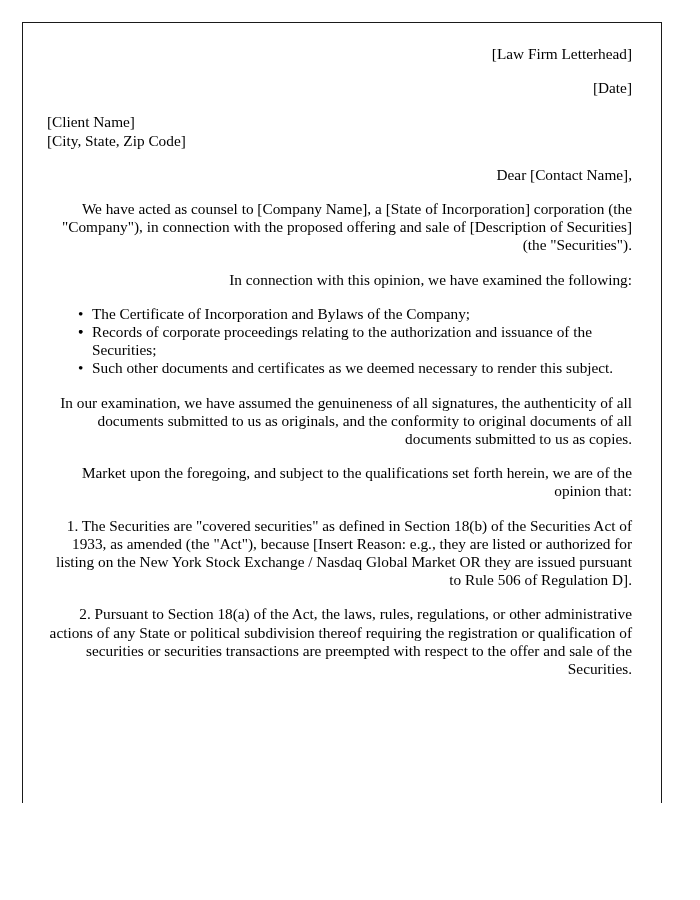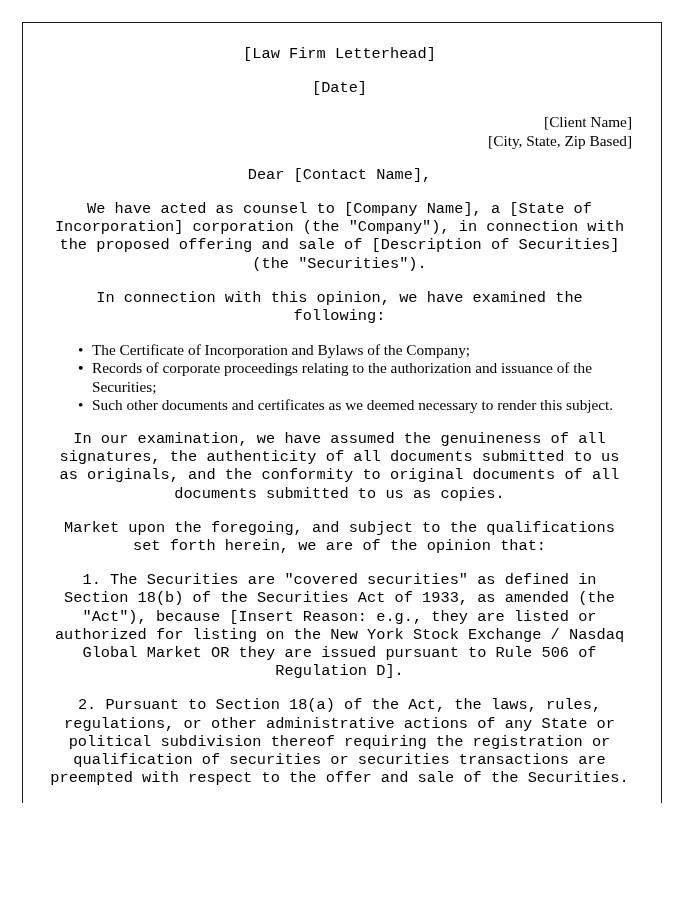--- a/index.html
+++ b/index.html
@@ -36,30 +36,28 @@
     position: absolute;
     left: 24px;
     top: 22px;
     width: 585px;
   }
 
   .para {
     font-size: 15.3px;
     line-height: 18.2px;
     margin: 0 0 16px 0;
-    text-align: center;
+    text-align: right;
     white-space: normal;
-    font-family: Liberation Mono, monospace;
   }
 
   .block-lines {
     font-size: 15.3px;
     line-height: 18.2px;
     margin: 0 0 16px 0;
-    text-align: right;
   }
   .block-lines .line {
     display: block;
   }
 
   ul.examined-list {
     list-style: none;
     margin: 0 0 16px 0;
     padding: 0;
   }
@@ -83,21 +81,21 @@
 
 <div id="document-page">
   <div id="letter-body">
 
     <p class="para">[Law Firm Letterhead]</p>
 
     <p class="para">[Date]</p>
 
     <div class="block-lines">
       <span class="line">[Client Name]</span>
-      <span class="line">[City, State, Zip Based]</span>
+      <span class="line">[City, State, Zip Code]</span>
     </div>
 
 
     <p class="para">Dear [Contact Name],</p>
 
     <p class="para">We have acted as counsel to [Company Name], a [State of Incorporation] corporation (the "Company"), in connection with the proposed offering and sale of [Description of Securities] (the "Securities").</p>
 
     <p class="para">In connection with this opinion, we have examined the following:</p>
 
     <ul class="examined-list">

